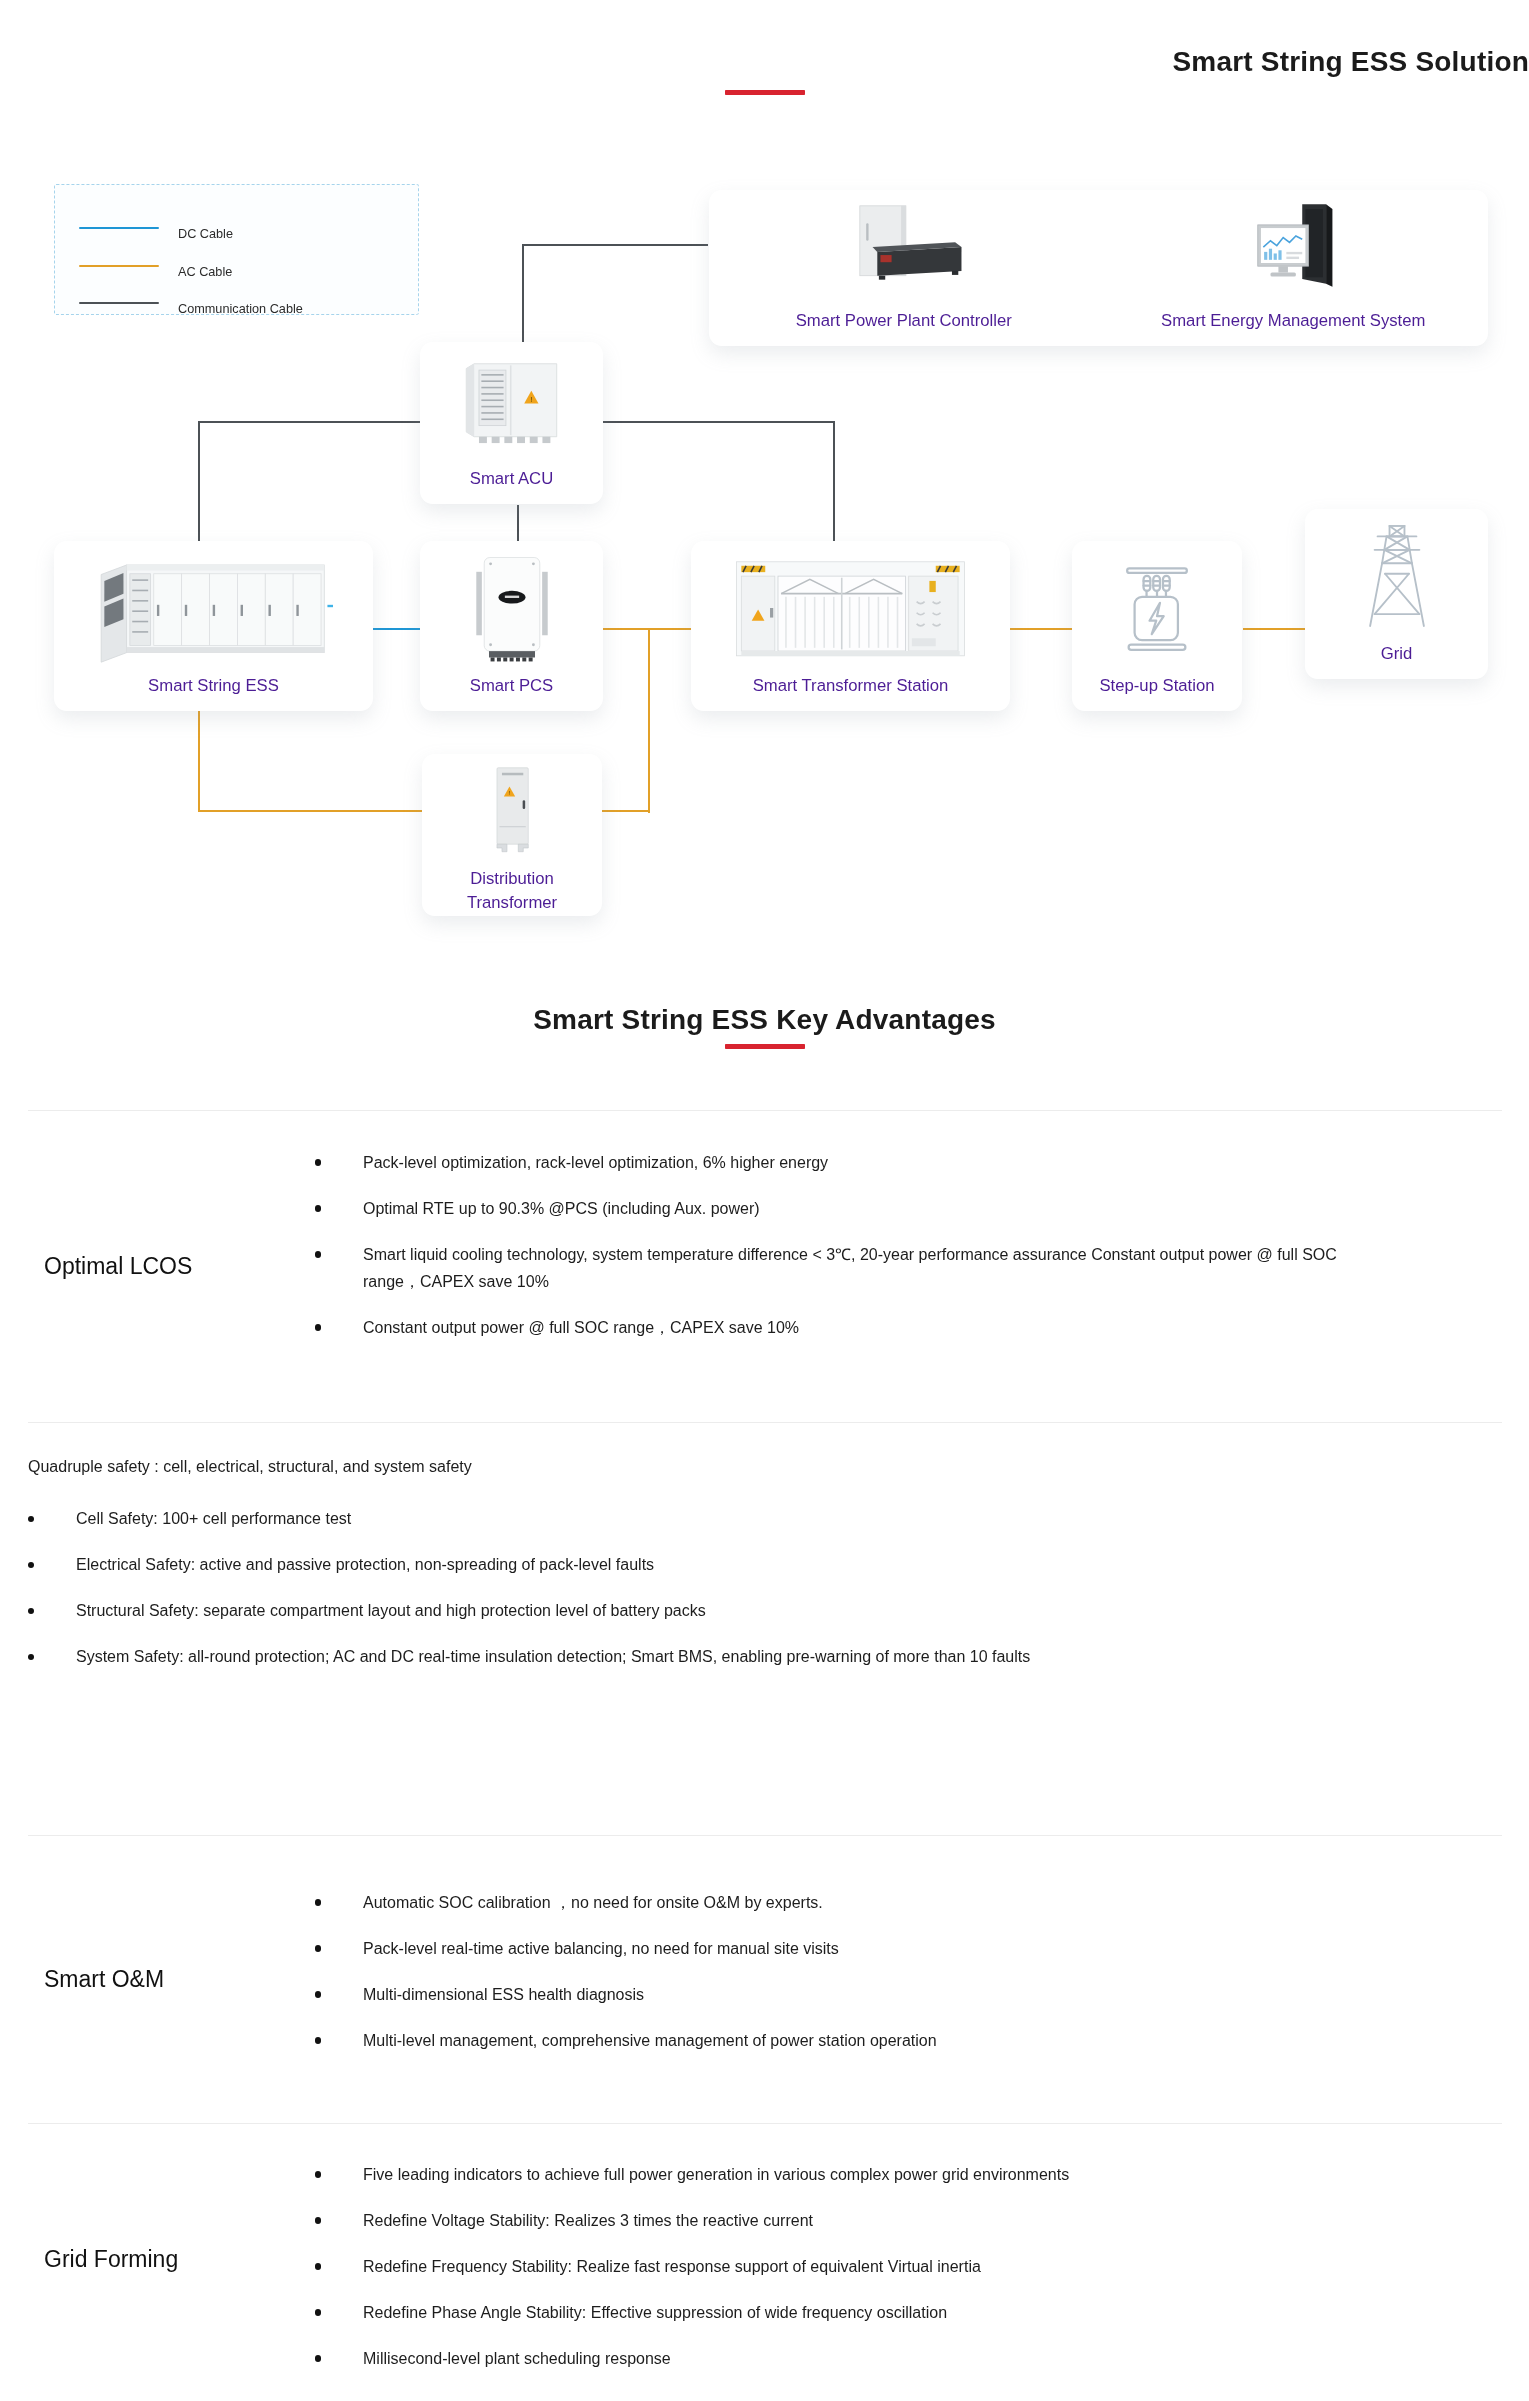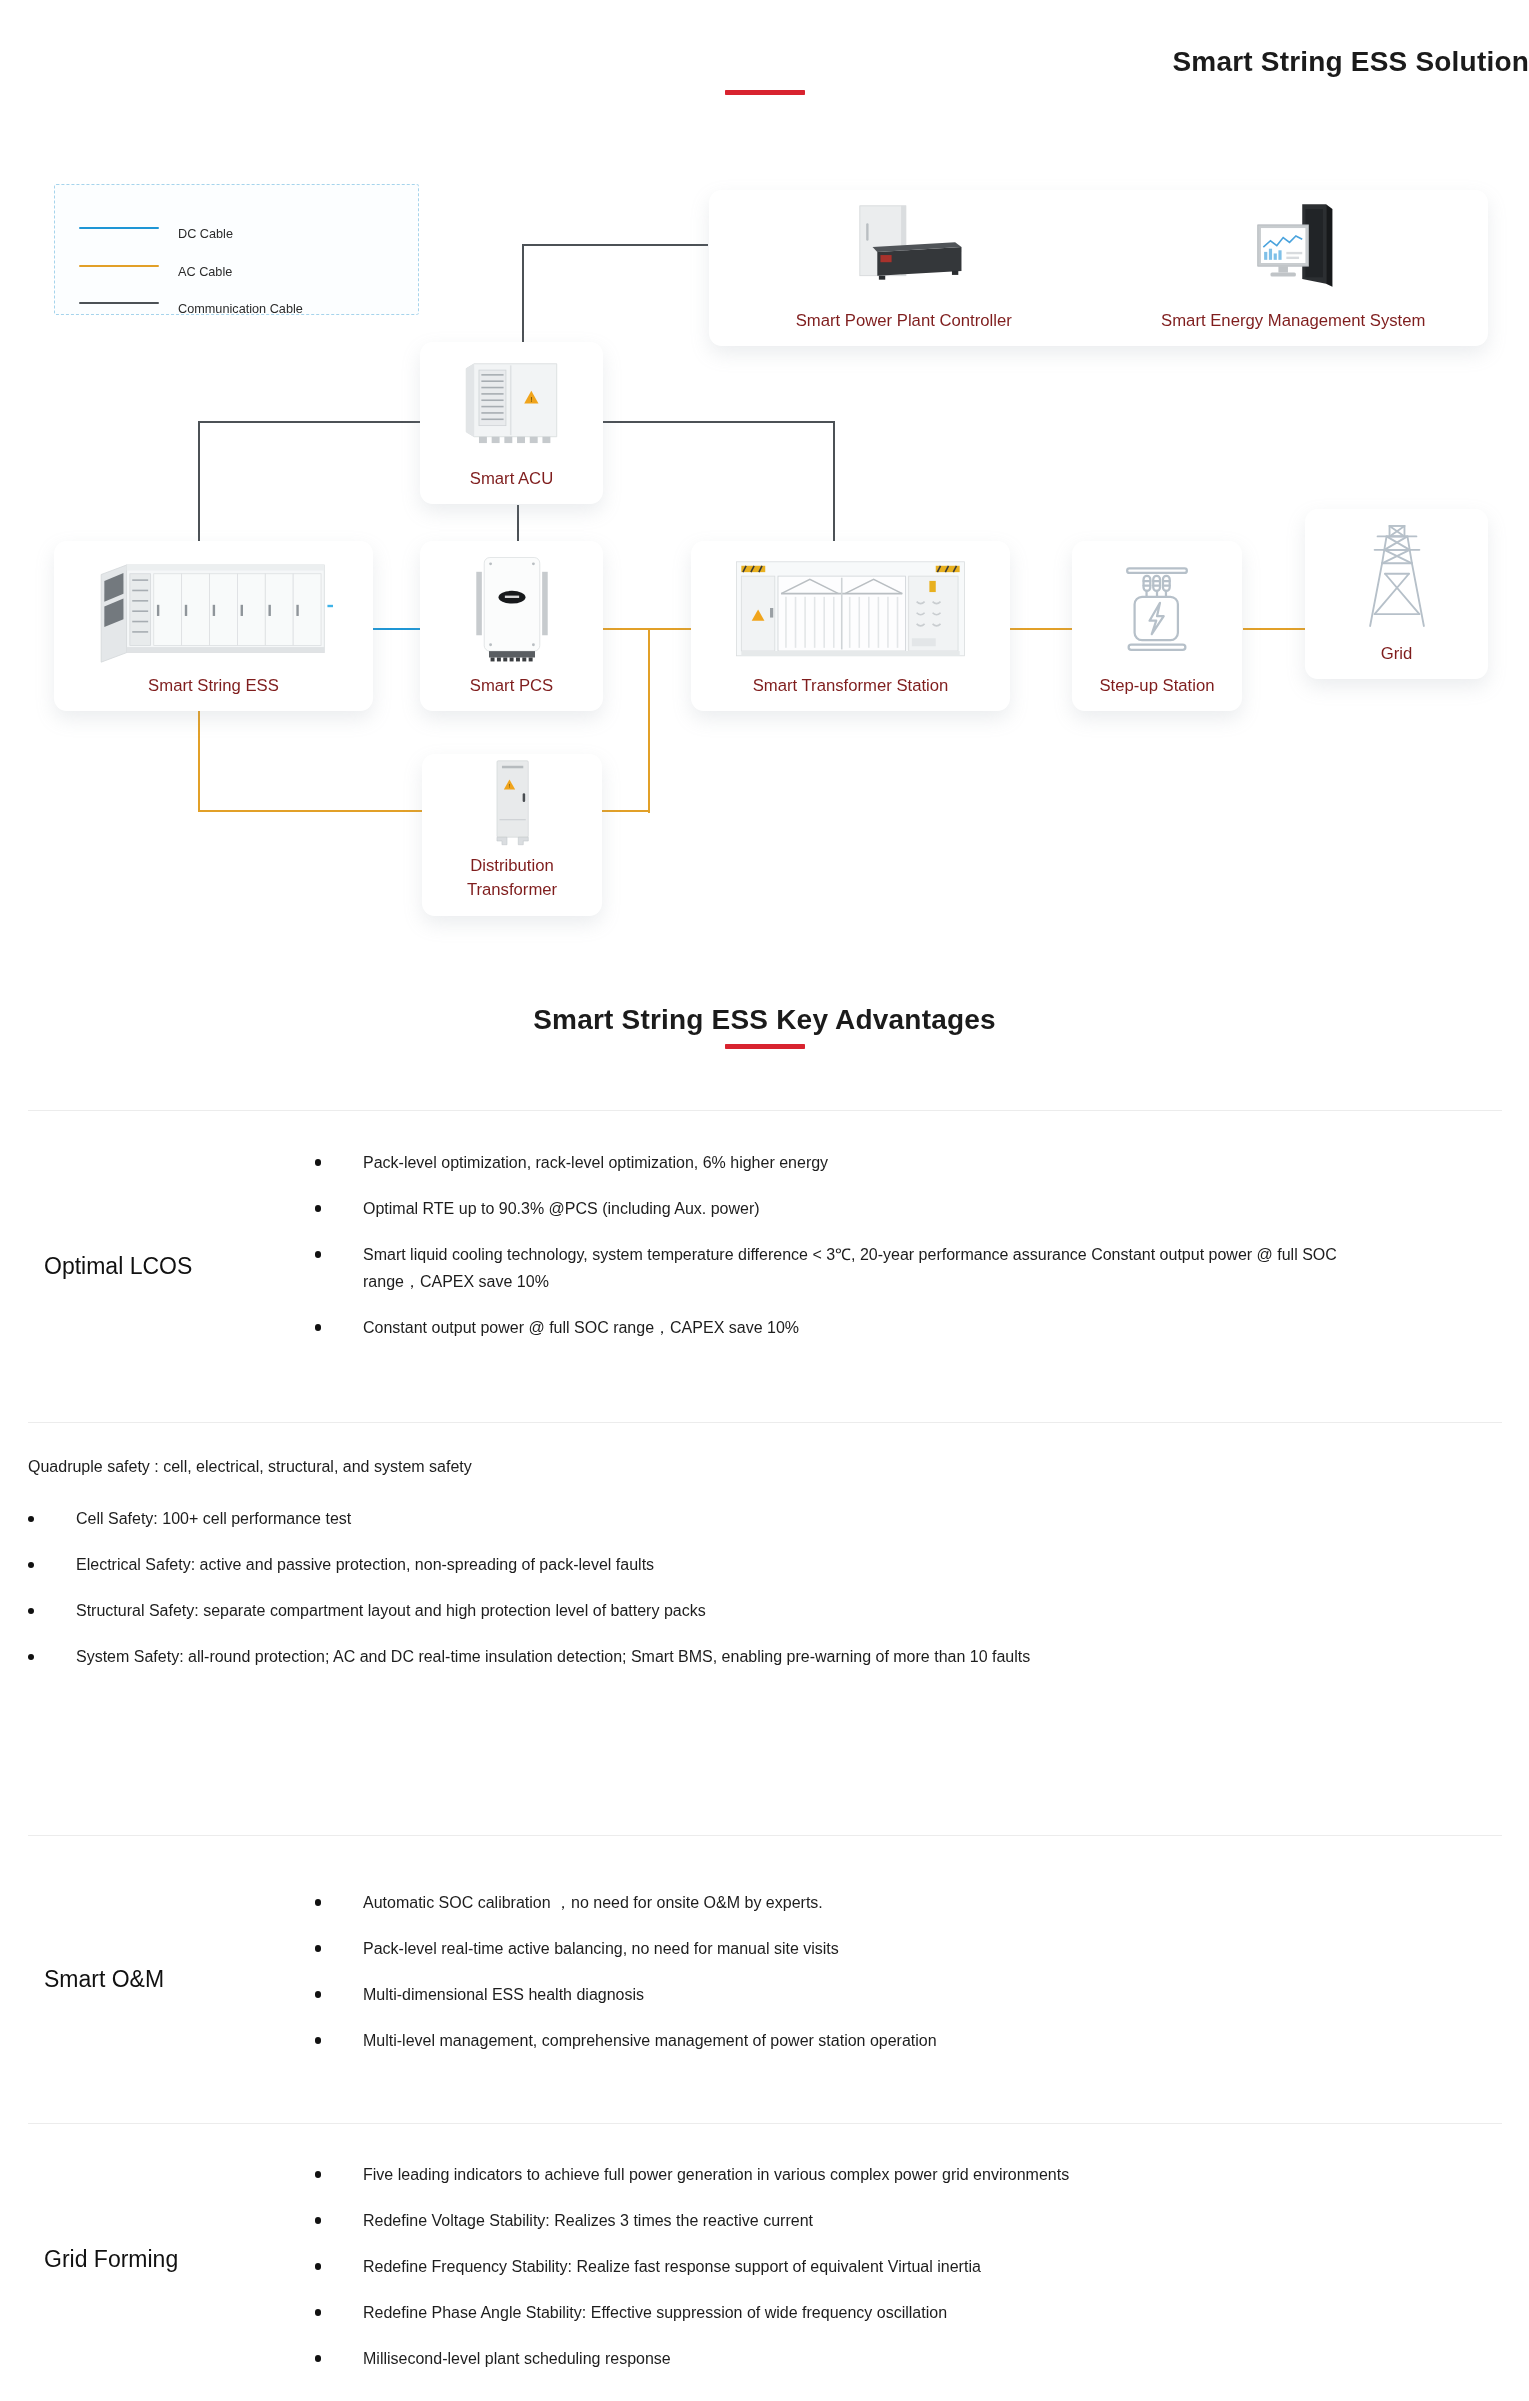--- a/index.html
+++ b/index.html
@@ -13,21 +13,21 @@
   .legend{position:absolute;left:54px;top:184px;width:365px;height:131px;border:0.8px dashed #a6d4ec;background:#fcfeff;border-radius:2.4px;box-sizing:border-box;}
   .legend-row{position:absolute;left:0;width:100%;height:19px;display:flex;}
   .legend-row .swatch{margin-left:24px;width:80px;height:2.4px;border-radius:1.6px;flex:0 0 auto;}
   .legend-row .swatch.dc{background:#1e96d5;}
   .legend-row .swatch.ac{background:#e2a028;}
   .legend-row .swatch.comm{background:#4c5156;height:2.4px;}
   .legend-row .legend-label{margin-left:19px;font-size:12.7px;color:#2b2b2b;}
 
   .card{position:absolute;background:#fff;border-radius:12.7px;box-shadow:0 8px 19px rgba(145,155,165,.18);display:flex;flex-direction:column;align-items:center;justify-content:flex-end;box-sizing:border-box;z-index:2;}
   .card .img{flex:1 1 auto;display:flex;align-items:center;justify-content:center;width:100%;}
-  .card .node-label{font-size:16.7px;color:#7f1d1d;text-align:center;padding-bottom:12.7px;line-height:24px;}
+  .card .node-label{font-size:16.7px;color:#4c1d95;text-align:center;padding-bottom:12.7px;line-height:24px;}
 
   .dual-card{flex-direction:row;align-items:stretch;}
   .dual-card .group{flex:1 1 0;display:flex;flex-direction:column;align-items:center;justify-content:flex-end;}
 
   
   .line{position:absolute;z-index:1;}
   .line.comm{background:#4c5156;}
   .line.dc{background:#1e96d5;}
   .line.ac{background:#e2a028;}
 
@@ -344,21 +344,21 @@
         <rect x="36" y="6" width="50" height="122" rx="2" fill="#e8eaeb" stroke="#cfd3d5"></rect>
         <rect x="44" y="14" width="34" height="4" fill="#b6bbbe"></rect>
         <polygon points="56,36 65,52 47,52" fill="#f0a41c"></polygon>
         <text x="56" y="50" font-size="10" text-anchor="middle" fill="#5a4408" font-family="Liberation Sans">!</text>
         <rect x="77" y="58" width="4" height="14" rx="2" fill="#4a4e52"></rect>
         <line x1="40" y1="100" x2="82" y2="100" stroke="#cfd3d5" stroke-width="2"></line>
         <polygon points="36,128 52,128 52,140 44,140 44,134 36,134" fill="#dadde0" stroke="#c3c8cb"></polygon>
         <polygon points="86,128 70,128 70,140 78,140 78,134 86,134" fill="#dadde0" stroke="#c3c8cb"></polygon>
       </svg>
     </div>
-    <div class="node-label" style="padding-bottom:14px;">
+    <div class="node-label" style="padding-bottom:1px;">
       <div>Distribution</div>
       <div>Transformer</div>
     </div>
   </div>
 
 </div>
 
 <div class="adv-title-wrap">
   <div class="adv-title">Smart String ESS Key Advantages</div>
   <div class="adv-underline"></div>

